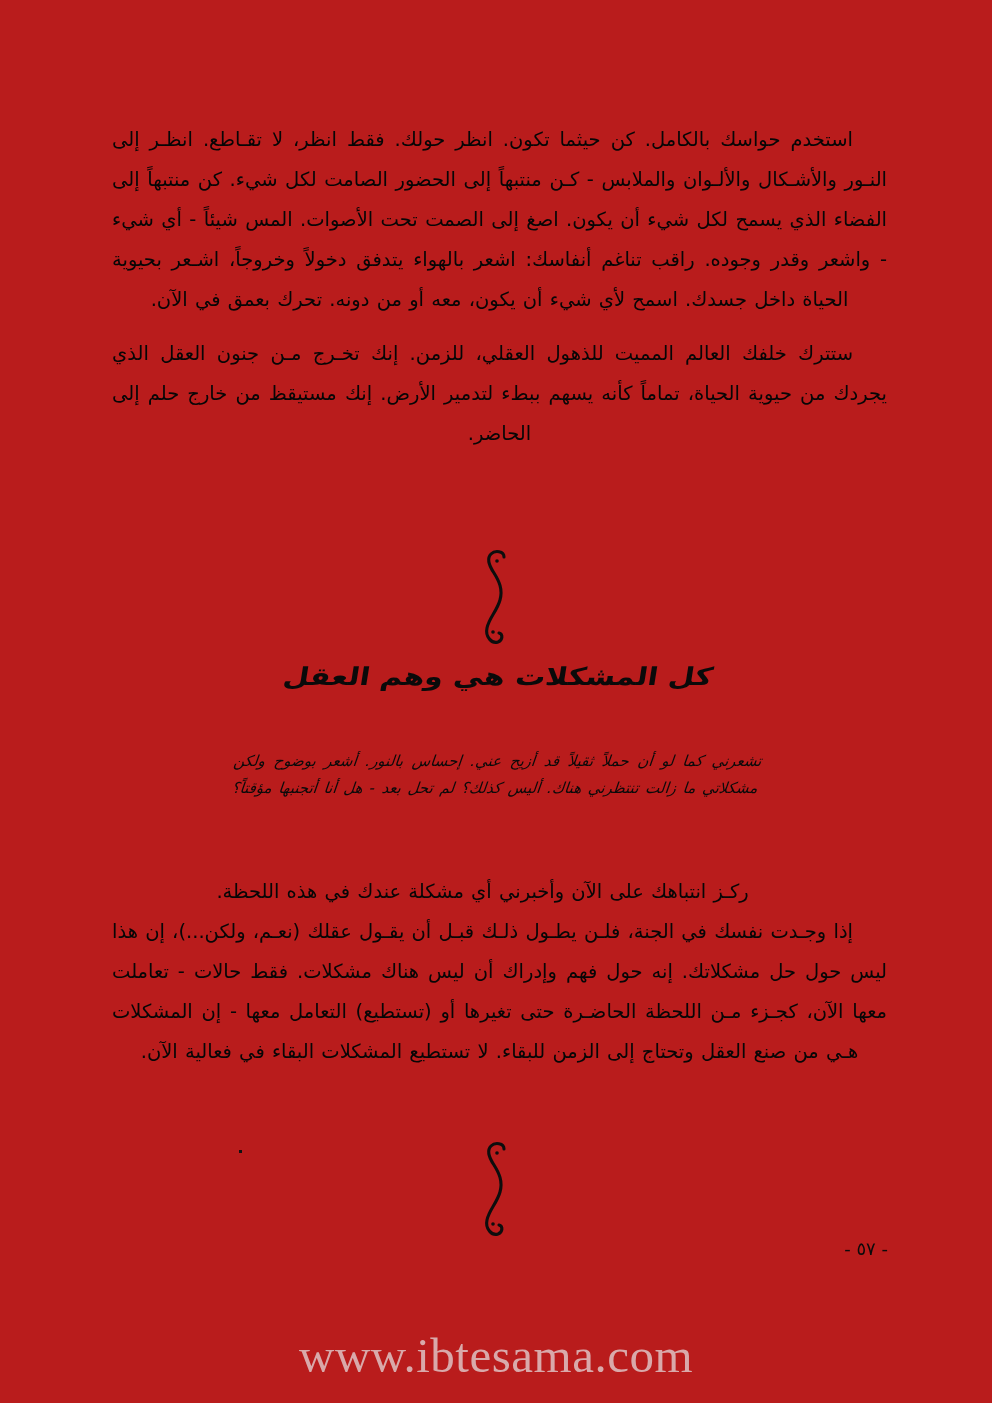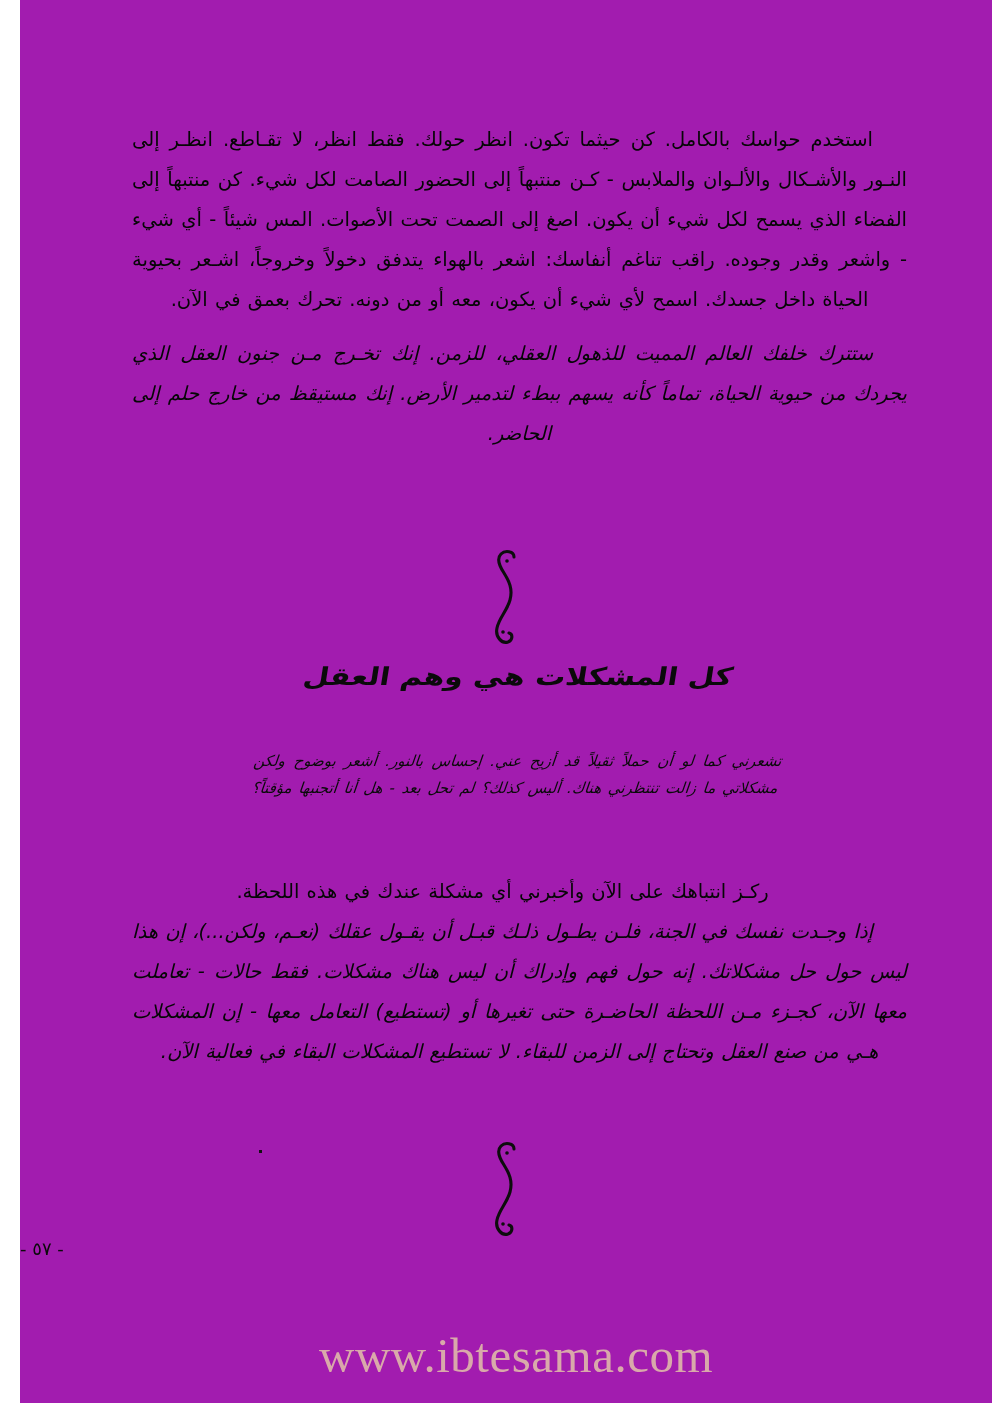--- a/index.html
+++ b/index.html
@@ -13,22 +13,21 @@
     height: 1403px;
     position: relative;
     overflow: hidden;
     font-family: "DejaVu Sans", sans-serif;
     color: #000000;
   }
 
   .page {
     position: absolute;
     inset: 0;
-    background: #a21caf;
-    margin-left: 20px;
+    background: #b91c1c;
   }
 
   
   .text-column {
     position: absolute;
     left: 112px;
     top: 120px;
     width: 775px;
   }
 
@@ -41,21 +40,20 @@
     line-height: 40px;
     letter-spacing: 0px;
     word-spacing: 1px;
     margin: 0;
     color: #060606;
     text-indent: 34px;
   }
 
   .para + .para {
     margin-top: 0px;
-    font-style: italic;
   }
 
   .para.p2 {
     margin-top: 14px;
   }
 
   
   .ornament {
     width: 100%;
     text-align: center;
@@ -115,21 +113,21 @@
     top: 872px;
     width: 775px;
   }
 
   
   .page-number {
     position: absolute;
     left: 0;
     top: 1238px;
     width: 888px;
-    text-align: left;
+    text-align: right;
     direction: ltr;
     font-family: "DejaVu Sans", sans-serif;
     font-size: 18px;
     letter-spacing: 2px;
     color: #0a0a0a;
   }
 
   
   .speck {
     position: absolute;

